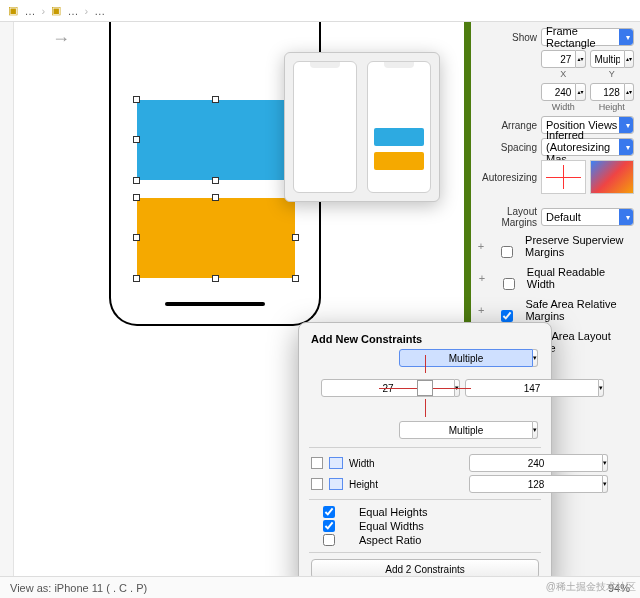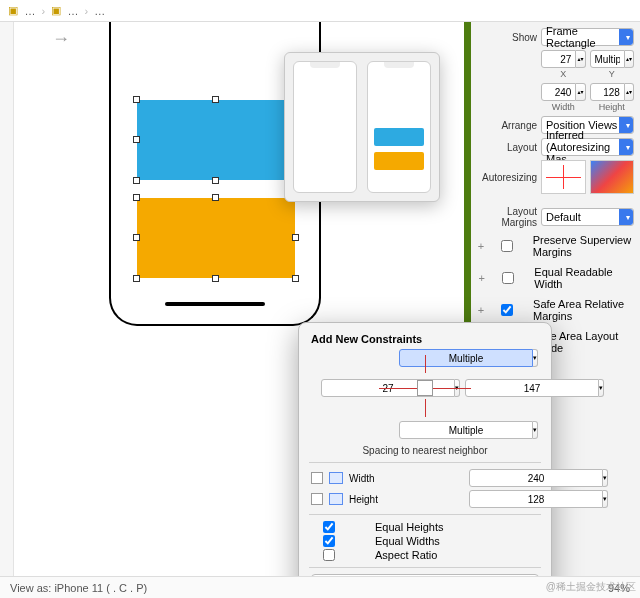--- a/index.html
+++ b/index.html
@@ -36,21 +36,21 @@
   .stepper { flex: 1; display: flex; }
   .stepper input { width: 100%; height: 18px; border: 1px solid #bbb; border-radius: 3px 0 0 3px; text-align: right; padding: 0 4px; font-size: 10px; }
   .stepper .btns { width: 12px; border: 1px solid #bbb; border-left: none; border-radius: 0 3px 3px 0; background: linear-gradient(#fff,#eee); font-size: 6px; display:flex; flex-direction:column; align-items:center; justify-content:center; line-height:6px;}
   .sublab { font-size: 9px; color: #666; text-align: center; margin-top: 1px; }
   .autosz { flex:1; display:flex; gap:4px; }
   .autosz .box1 { flex:1; height:34px; background:#fff; border:1px solid #ccc; position:relative; }
   .autosz .cross::before, .autosz .cross::after { content:""; position:absolute; background:#f33; }
   .autosz .cross::before { left:50%; top:4px; bottom:4px; width:1px; }
   .autosz .cross::after { top:50%; left:4px; right:4px; height:1px; }
   .autosz .box2 { flex:1; height:34px; background: linear-gradient(135deg,#3b82f6,#ef4444,#f59e0b); border:1px solid #ccc; }
-  .chk { display:flex; align-items:center; gap:20px; font-size:10px; margin:2px 0 2px 12px; }
+  .chk { display:flex; align-items:flex-end; gap:12px; font-size:10px; margin:2px 0 2px 12px; }
   .chk input { width:12px; height:12px; }
   .plus { color:#888; width:10px; text-align:center; }
 
   .popover { position: absolute; left: 298px; top: 322px; width: 254px; background: #f4f4f4; border: 1px solid #bcbcbc; border-radius: 8px; box-shadow: 0 8px 30px rgba(0,0,0,.35); padding: 10px 12px 12px; }
   .popover .title { font-weight: 600; font-size: 11px; margin-bottom: 8px; }
   .spacing { position: relative; height: 88px; }
   .spacing .center { position:absolute; left:50%; top:40%; transform:translate(-50%,-50%); width:16px; height:16px; border:1px solid #999; background:#fff; }
   .spacing .line { position:absolute; background:#c33; }
   .spacing .line.v1{left:50%;top:2px;height:18px;width:1px}
   .spacing .line.v2{left:50%;bottom:24px;height:18px;width:1px}
@@ -174,21 +174,21 @@
       </div>
     </div>
     <div class="irow">
       <div class="lab">Arrange</div>
       <div class="popup">
           <span>Position Views</span>
           <span class="arr">▾</span>
         </div>
     </div>
     <div class="irow">
-      <div class="lab">Layout</div>
+      <div class="lab">Spacing</div>
       <div class="popup">
           <span>Inferred (Autoresizing Mas…</span>
           <span class="arr">▾</span>
         </div>
     </div>
     <div class="irow">
       <div class="lab">Autoresizing</div>
       <div class="autosz">
         <div class="box1 cross"></div>
         <div class="box2"></div>
@@ -251,21 +251,20 @@
     <div class="sp-in sp-bot">
         <input value="Multiple" style="">
         <div class="dd">▾</div>
       </div>
     <div class="line v1"></div>
       <div class="line v2"></div>
       <div class="line h1"></div>
       <div class="line h2"></div>
     <div class="center"></div>
   </div>
-  <div class="small-lab">Spacing to nearest neighbor</div>
   <div class="hr"></div>
   <div class="dimrow">
     <div class="c"></div>
       <div class="ico"></div>
     <div class="txt">Width</div>
     <div class="sp-in" style="position:static;margin-left:auto;width:70px">
         <input value="240" style="">
         <div class="dd">▾</div>
       </div>
   </div>

